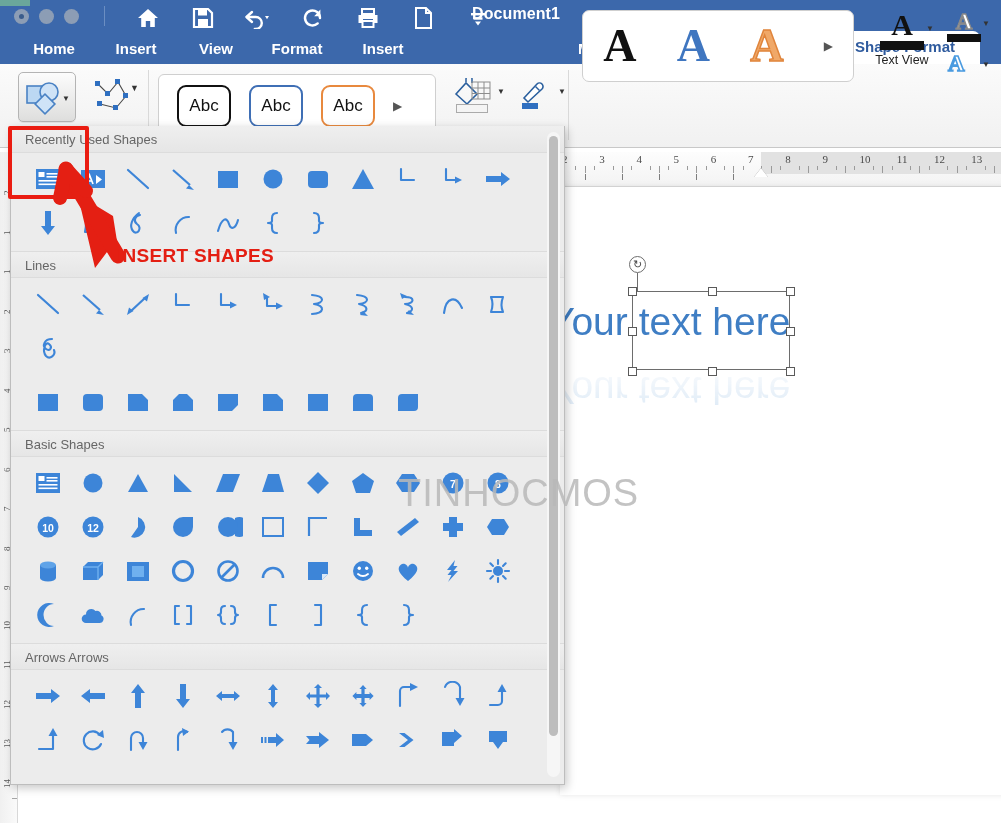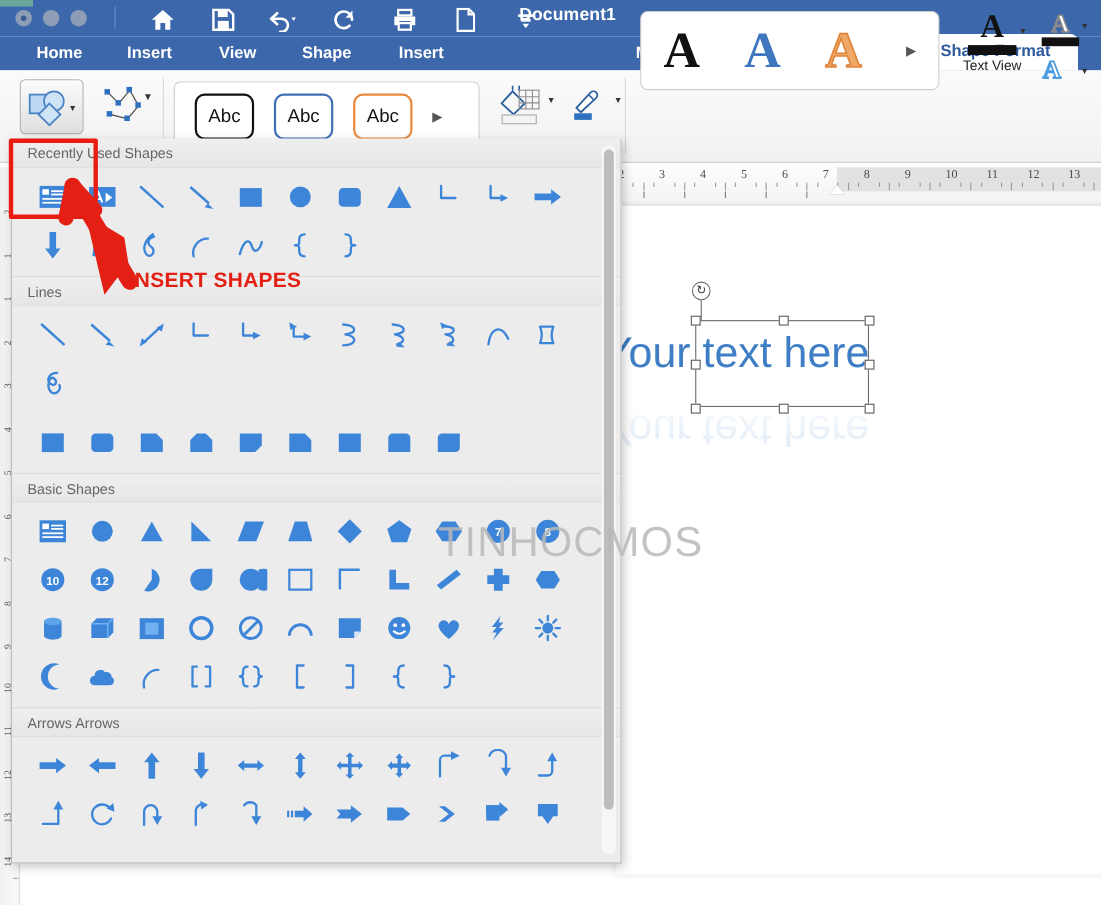--- a/index.html
+++ b/index.html
@@ -266,21 +266,21 @@
     </div>
   </div>
 
   <div id="doctitle">Document1</div>
 </div>
 
 <div id="tabstrip">
     <div class="rtab" style="left: 16px; width: 76px;">Home</div>
     <div class="rtab" style="left: 98px; width: 76px;">Insert</div>
     <div class="rtab" style="left: 180px; width: 72px;">View</div>
-    <div class="rtab" style="left: 258px; width: 78px;">Shape</div>
+    <div class="rtab" style="left: 258px; width: 78px;">Format</div>
     <div class="rtab" style="left: 340px; width: 86px;">Insert</div>
     <div class="rtab" style="left: 560px; width: 96px;">Mailings</div>
     <div class="rtab" style="left: 662px; width: 86px;">Review</div>
     <div class="rtab" style="left: 752px; width: 72px;">View</div>
     <div class="rtab active" style="left: 830px; width: 150px; top: -2px;">Shape Format</div>
   </div>
 
 <div id="ribbon">
 
   <div class="shapesbtn">

